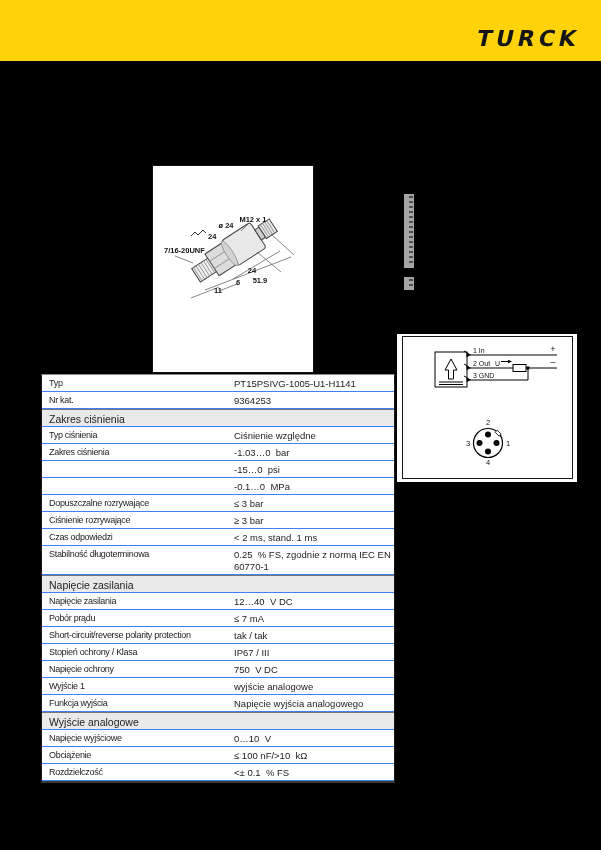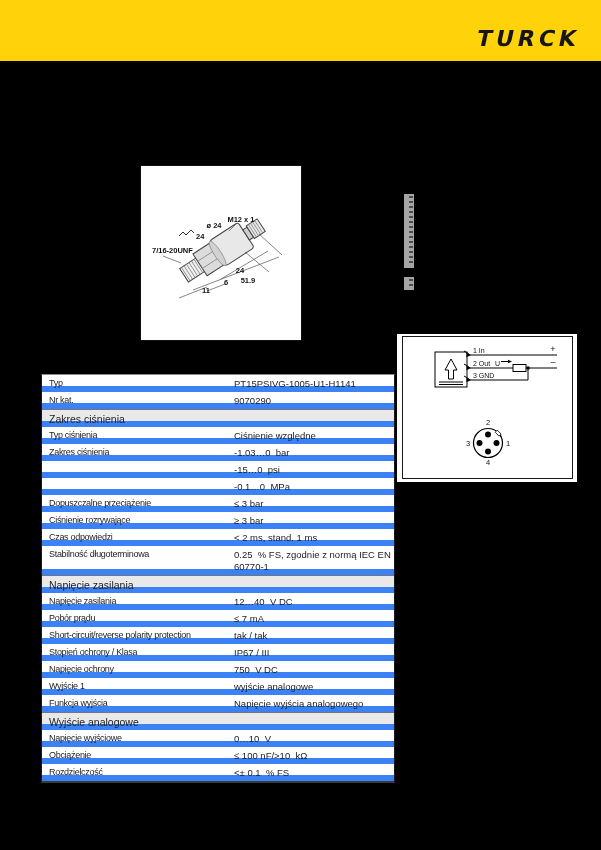--- a/index.html
+++ b/index.html
@@ -7,36 +7,36 @@
         font-family:"Liberation Sans",sans-serif;}
 
   
   .header{position:absolute;left:0;top:0;width:601px;height:61px;background:#FFD20A;}
   .logo{position:absolute;right:21px;top:26px;font-family:"DejaVu Sans",sans-serif;
         font-size:22px;font-weight:900;letter-spacing:4px;color:#161616;
         transform:skewX(-12deg);}
 
   
   .panel{position:absolute;background:#fff;border:1px solid #111;box-sizing:border-box;}
-  #drawing-panel{left:140px;top:165px;width:162px;height:176px;}
+  #drawing-panel{left:152px;top:165px;width:162px;height:208px;}
   #diagram-panel{left:397px;top:334px;width:180px;height:148px;border:none;}
 
   
   .tabbar{position:absolute;background:#a5a5a5;}
   #tabbar-long{left:404px;top:194px;width:10px;height:74px;}
   #tabbar-short{left:404px;top:277px;width:10px;height:13px;}
   .tabmarks{position:absolute;right:1px;top:2px;bottom:2px;width:4px;
             background:repeating-linear-gradient(#4c4c4c 0 2px,transparent 2px 5px);}
 
   
   #spec-table{position:absolute;left:41px;top:374px;width:352px;background:#fff;
               border-left:1px solid #1a1a1a;border-right:1px solid #1a1a1a;
               border-top:1px solid #8a8a8a;border-bottom:2px solid #3a3a3a;
               box-sizing:content-box;}
-  .trow{position:relative;height:17px;border-bottom:6px solid #3b82f6;box-sizing:border-box;
+  .trow{position:relative;height:17px;border-bottom:1px solid #3b82f6;box-sizing:border-box;
         background:#fff;}
   .trow.tall{height:29px;}
   .trow.section{height:18px;background:#e9e9e9;border-top:1px solid #767676;}
   .lbl{position:absolute;left:7px;top:3px;font-size:9px;letter-spacing:-0.3px;
        color:#1c1c1c;white-space:nowrap;}
   .section .lbl{font-size:10.5px;letter-spacing:0;top:3px;color:#222;}
   .val{position:absolute;left:176px;top:3px;width:170px;font-size:9.5px;color:#1c1c1c;
        line-height:11.5px;white-space:pre-wrap;padding-left:16px;}
 
   svg text{font-family:"Liberation Sans",sans-serif;fill:#111;}
@@ -151,21 +151,21 @@
   </div>
 
   <div id="spec-table">
     <div id="spec-rows">
         <div class="trow">
           <span class="lbl">Typ</span>
           <span class="val">PT15PSIVG-1005-U1-H1141</span>
         </div>
         <div class="trow">
           <span class="lbl">Nr kat.</span>
-          <span class="val">9070290</span>
+          <span class="val">9364253</span>
         </div>
         <div class="trow section">
           <span class="lbl">Zakres ciśnienia</span>
         </div>
         <div class="trow">
           <span class="lbl">Typ ciśnienia</span>
           <span class="val">Ciśnienie względne</span>
         </div>
         <div class="trow">
           <span class="lbl">Zakres ciśnienia</span>
@@ -173,21 +173,21 @@
         </div>
         <div class="trow">
           <span class="lbl"></span>
           <span class="val">-15…0  psi</span>
         </div>
         <div class="trow">
           <span class="lbl"></span>
           <span class="val">-0.1…0  MPa</span>
         </div>
         <div class="trow">
-          <span class="lbl">Dopuszczalne przeciążenie</span>
+          <span class="lbl">Dopuszczalne rozrywające</span>
           <span class="val">≤ 3 bar</span>
         </div>
         <div class="trow">
           <span class="lbl">Ciśnienie rozrywające</span>
           <span class="val">≥ 3 bar</span>
         </div>
         <div class="trow">
           <span class="lbl">Czas odpowiedzi</span>
           <span class="val">&lt; 2 ms, stand. 1 ms</span>
         </div>

